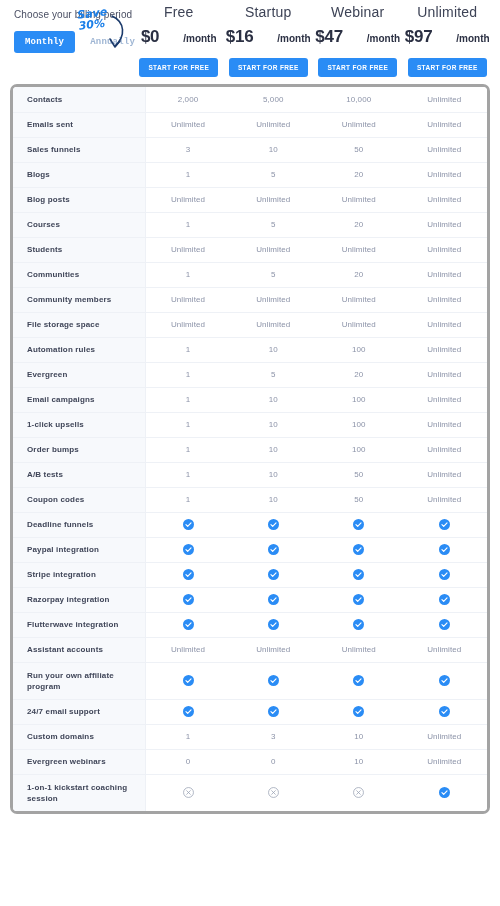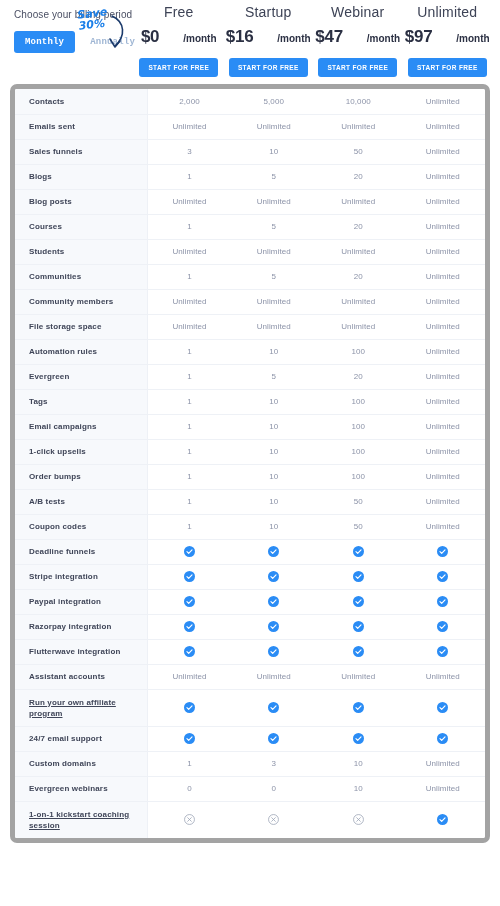--- a/index.html
+++ b/index.html
@@ -103,21 +103,21 @@
     letter-spacing: .35px;
     padding: 6px 9px;
     cursor: pointer;
     font-family: "Liberation Sans", sans-serif;
     white-space: nowrap;
   }
 
   
   .table-wrap {
     margin: 0 10px;
-    border: 5px solid #a3a3a3;
+    border: 3px solid #a3a3a3;
     border-radius: 7px;
     overflow: hidden;
     background: #ffffff;
   }
   table { width: 100%; border-collapse: collapse; table-layout: fixed; }
   tr { background: #ffffff; }
   td {
     font-size: 8px;
     color: #8c93a8;
     text-align: center;
@@ -132,21 +132,21 @@
     text-align: left;
     padding: 5px 10px 5px 14px;
     color: #3f4558;
     font-size: 8px;
     font-weight: bold;
     background: #f7f9fc;
     border-right: 1px solid #eef1f6;
     line-height: 11px;
     letter-spacing: .15px;
   }
-  tr.tall td { height: 37px; text-decoration: underline; }
+  tr.tall td { height: 37px; }
 
   .ico { display: inline-block; width: 11px; height: 11px; vertical-align: middle; }
 </style>
 </head>
 <body>
 
 <div class="page">
 
   <div class="header">
 
@@ -275,48 +275,41 @@
             <td>Unlimited</td>
           </tr>
           <tr>
             <td class="feature">Evergreen</td>
             <td>1</td>
             <td>5</td>
             <td>20</td>
             <td>Unlimited</td>
           </tr>
           <tr>
-            <td class="feature">Tags</td>
+            <td class="feature">Email campaigns</td>
             <td>1</td>
             <td>10</td>
             <td>100</td>
             <td>Unlimited</td>
           </tr>
           <tr>
-            <td class="feature">Email campaigns</td>
+            <td class="feature">1-click upsells</td>
             <td>1</td>
             <td>10</td>
             <td>100</td>
             <td>Unlimited</td>
           </tr>
           <tr>
-            <td class="feature">1-click upsells</td>
+            <td class="feature">Order bumps</td>
             <td>1</td>
             <td>10</td>
             <td>100</td>
             <td>Unlimited</td>
           </tr>
           <tr>
-            <td class="feature">Order bumps</td>
-            <td>1</td>
-            <td>10</td>
-            <td>100</td>
-            <td>Unlimited</td>
-          </tr>
-          <tr>
             <td class="feature">A/B tests</td>
             <td>1</td>
             <td>10</td>
             <td>50</td>
             <td>Unlimited</td>
           </tr>
           <tr>
             <td class="feature">Coupon codes</td>
             <td>1</td>
             <td>10</td>
@@ -336,40 +329,40 @@
             <td><svg class="ico" viewBox="0 0 20 20">
                 <circle cx="10" cy="10" r="10" fill="#2a8cf5"></circle>
                 <path d="M5.4 10.3 L8.5 13.3 L14.6 6.9" stroke="#ffffff" stroke-width="2.1" fill="none" stroke-linecap="round" stroke-linejoin="round"></path>
               </svg></td>
             <td><svg class="ico" viewBox="0 0 20 20">
                 <circle cx="10" cy="10" r="10" fill="#2a8cf5"></circle>
                 <path d="M5.4 10.3 L8.5 13.3 L14.6 6.9" stroke="#ffffff" stroke-width="2.1" fill="none" stroke-linecap="round" stroke-linejoin="round"></path>
               </svg></td>
           </tr>
           <tr>
+            <td class="feature">Paypal integration</td>
+            <td><svg class="ico" viewBox="0 0 20 20">
+                <circle cx="10" cy="10" r="10" fill="#2a8cf5"></circle>
+                <path d="M5.4 10.3 L8.5 13.3 L14.6 6.9" stroke="#ffffff" stroke-width="2.1" fill="none" stroke-linecap="round" stroke-linejoin="round"></path>
+              </svg></td>
+            <td><svg class="ico" viewBox="0 0 20 20">
+                <circle cx="10" cy="10" r="10" fill="#2a8cf5"></circle>
+                <path d="M5.4 10.3 L8.5 13.3 L14.6 6.9" stroke="#ffffff" stroke-width="2.1" fill="none" stroke-linecap="round" stroke-linejoin="round"></path>
+              </svg></td>
+            <td><svg class="ico" viewBox="0 0 20 20">
+                <circle cx="10" cy="10" r="10" fill="#2a8cf5"></circle>
+                <path d="M5.4 10.3 L8.5 13.3 L14.6 6.9" stroke="#ffffff" stroke-width="2.1" fill="none" stroke-linecap="round" stroke-linejoin="round"></path>
+              </svg></td>
+            <td><svg class="ico" viewBox="0 0 20 20">
+                <circle cx="10" cy="10" r="10" fill="#2a8cf5"></circle>
+                <path d="M5.4 10.3 L8.5 13.3 L14.6 6.9" stroke="#ffffff" stroke-width="2.1" fill="none" stroke-linecap="round" stroke-linejoin="round"></path>
+              </svg></td>
+          </tr>
+          <tr>
             <td class="feature">Stripe integration</td>
-            <td><svg class="ico" viewBox="0 0 20 20">
-                <circle cx="10" cy="10" r="10" fill="#2a8cf5"></circle>
-                <path d="M5.4 10.3 L8.5 13.3 L14.6 6.9" stroke="#ffffff" stroke-width="2.1" fill="none" stroke-linecap="round" stroke-linejoin="round"></path>
-              </svg></td>
-            <td><svg class="ico" viewBox="0 0 20 20">
-                <circle cx="10" cy="10" r="10" fill="#2a8cf5"></circle>
-                <path d="M5.4 10.3 L8.5 13.3 L14.6 6.9" stroke="#ffffff" stroke-width="2.1" fill="none" stroke-linecap="round" stroke-linejoin="round"></path>
-              </svg></td>
-            <td><svg class="ico" viewBox="0 0 20 20">
-                <circle cx="10" cy="10" r="10" fill="#2a8cf5"></circle>
-                <path d="M5.4 10.3 L8.5 13.3 L14.6 6.9" stroke="#ffffff" stroke-width="2.1" fill="none" stroke-linecap="round" stroke-linejoin="round"></path>
-              </svg></td>
-            <td><svg class="ico" viewBox="0 0 20 20">
-                <circle cx="10" cy="10" r="10" fill="#2a8cf5"></circle>
-                <path d="M5.4 10.3 L8.5 13.3 L14.6 6.9" stroke="#ffffff" stroke-width="2.1" fill="none" stroke-linecap="round" stroke-linejoin="round"></path>
-              </svg></td>
-          </tr>
-          <tr>
-            <td class="feature">Paypal integration</td>
             <td><svg class="ico" viewBox="0 0 20 20">
                 <circle cx="10" cy="10" r="10" fill="#2a8cf5"></circle>
                 <path d="M5.4 10.3 L8.5 13.3 L14.6 6.9" stroke="#ffffff" stroke-width="2.1" fill="none" stroke-linecap="round" stroke-linejoin="round"></path>
               </svg></td>
             <td><svg class="ico" viewBox="0 0 20 20">
                 <circle cx="10" cy="10" r="10" fill="#2a8cf5"></circle>
                 <path d="M5.4 10.3 L8.5 13.3 L14.6 6.9" stroke="#ffffff" stroke-width="2.1" fill="none" stroke-linecap="round" stroke-linejoin="round"></path>
               </svg></td>
             <td><svg class="ico" viewBox="0 0 20 20">
                 <circle cx="10" cy="10" r="10" fill="#2a8cf5"></circle>

